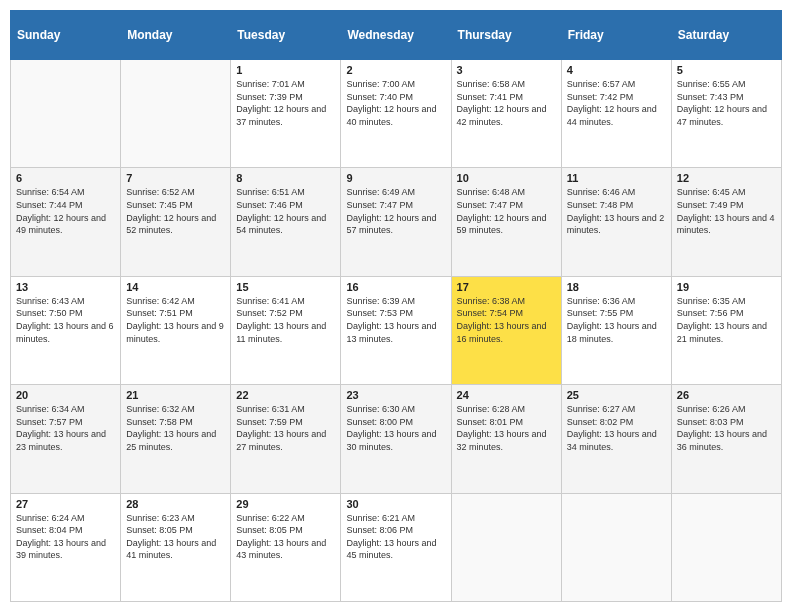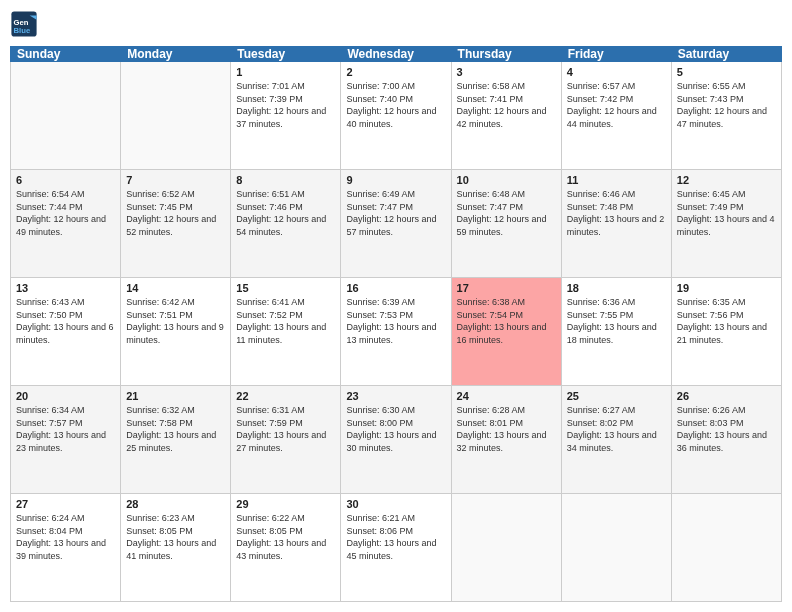--- a/index.html
+++ b/index.html
@@ -57,21 +57,21 @@
       flex: 1;
       border: 1px solid #ccc;
       border-collapse: collapse;
       width: 100%;
       table-layout: fixed;
     }
     .calendar th {
       background: #2c6fad;
       color: #fff;
       text-align: left;
-      padding: 0 6px;
+      padding: 17px 6px;
       font-size: 12px;
       font-weight: bold;
       border: 1px solid #2c6fad;
     }
     .calendar td {
       border: 1px solid #ccc;
       vertical-align: top;
       padding: 4px 5px;
       font-size: 9.5px;
       color: #222;
@@ -97,40 +97,20 @@
       background: #f4f4f4;
     }
     .calendar thead tr th {
       background: #2c6fad;
     }
   </style>
 </head>
 <body>
 
 <div class="page">
-  <div class="header">
-    <div class="logo">
-      <svg class="logo-icon" viewBox="0 0 40 40">
-        <rect x="2" y="2" width="36" height="36" rx="4" fill="#1a3a5c"></rect>
-        <text x="5" y="22" font-size="11" fill="white" font-weight="bold" font-family="Arial">Gen</text>
-        <text x="5" y="33" font-size="11" fill="#5aaee8" font-weight="bold" font-family="Arial">Blue</text>
-        <polygon points="28,8 38,14 38,8" fill="#5aaee8"></polygon>
-      </svg>
-      <div>
-        <div class="logo-text">
-          <span></span><br>
-          <span style="color:#2c6fad;"></span>
-        </div>
-      </div>
-    </div>
-    <div class="title-block">
-      <div class="main-title"></div>
-      <div class="subtitle"></div>
-    </div>
-  </div>
 
   <table class="calendar">
     <thead>
       <tr>
       <th>Sunday</th>
           <th>Monday</th>
           <th>Tuesday</th>
           <th>Wednesday</th>
           <th>Thursday</th>
           <th>Friday</th>
@@ -234,21 +214,21 @@
             <div class="day-info" style="white-space: pre-line;">Sunrise: 6:41 AM
 Sunset: 7:52 PM
 Daylight: 13 hours and 11 minutes.</div>
           </td>
           <td style="background: rgb(255, 255, 255);">
             <div class="day-num">16</div>
             <div class="day-info" style="white-space: pre-line;">Sunrise: 6:39 AM
 Sunset: 7:53 PM
 Daylight: 13 hours and 13 minutes.</div>
           </td>
-          <td style="background: #fca5a5;">
+          <td style="background: #fde047;">
             <div class="day-num">17</div>
             <div class="day-info" style="white-space: pre-line;">Sunrise: 6:38 AM
 Sunset: 7:54 PM
 Daylight: 13 hours and 16 minutes.</div>
           </td>
           <td style="background: rgb(255, 255, 255);">
             <div class="day-num">18</div>
             <div class="day-info" style="white-space: pre-line;">Sunrise: 6:36 AM
 Sunset: 7:55 PM
 Daylight: 13 hours and 18 minutes.</div>

